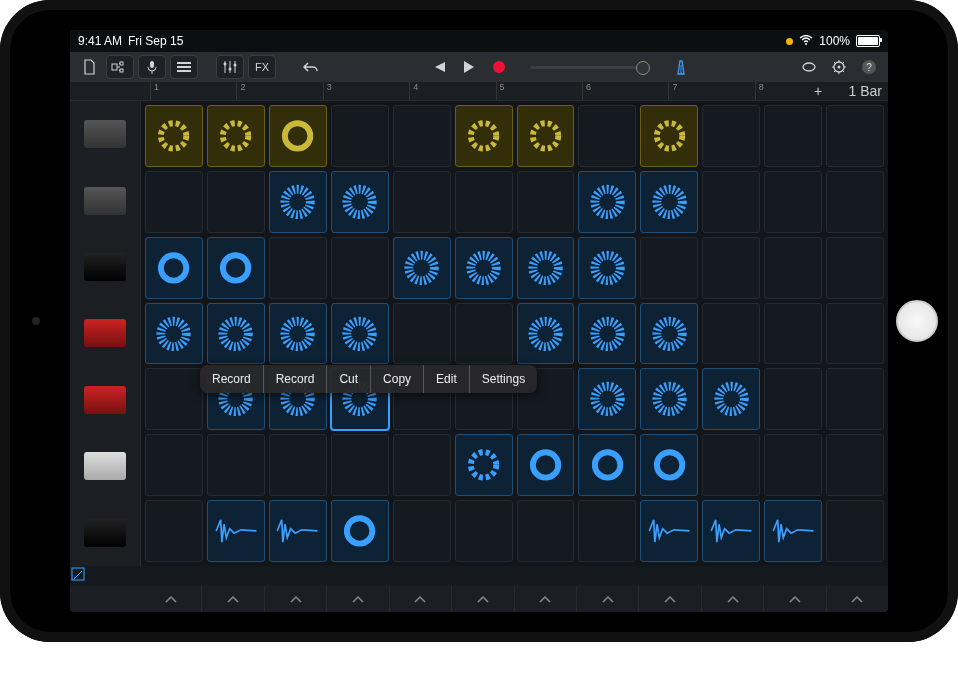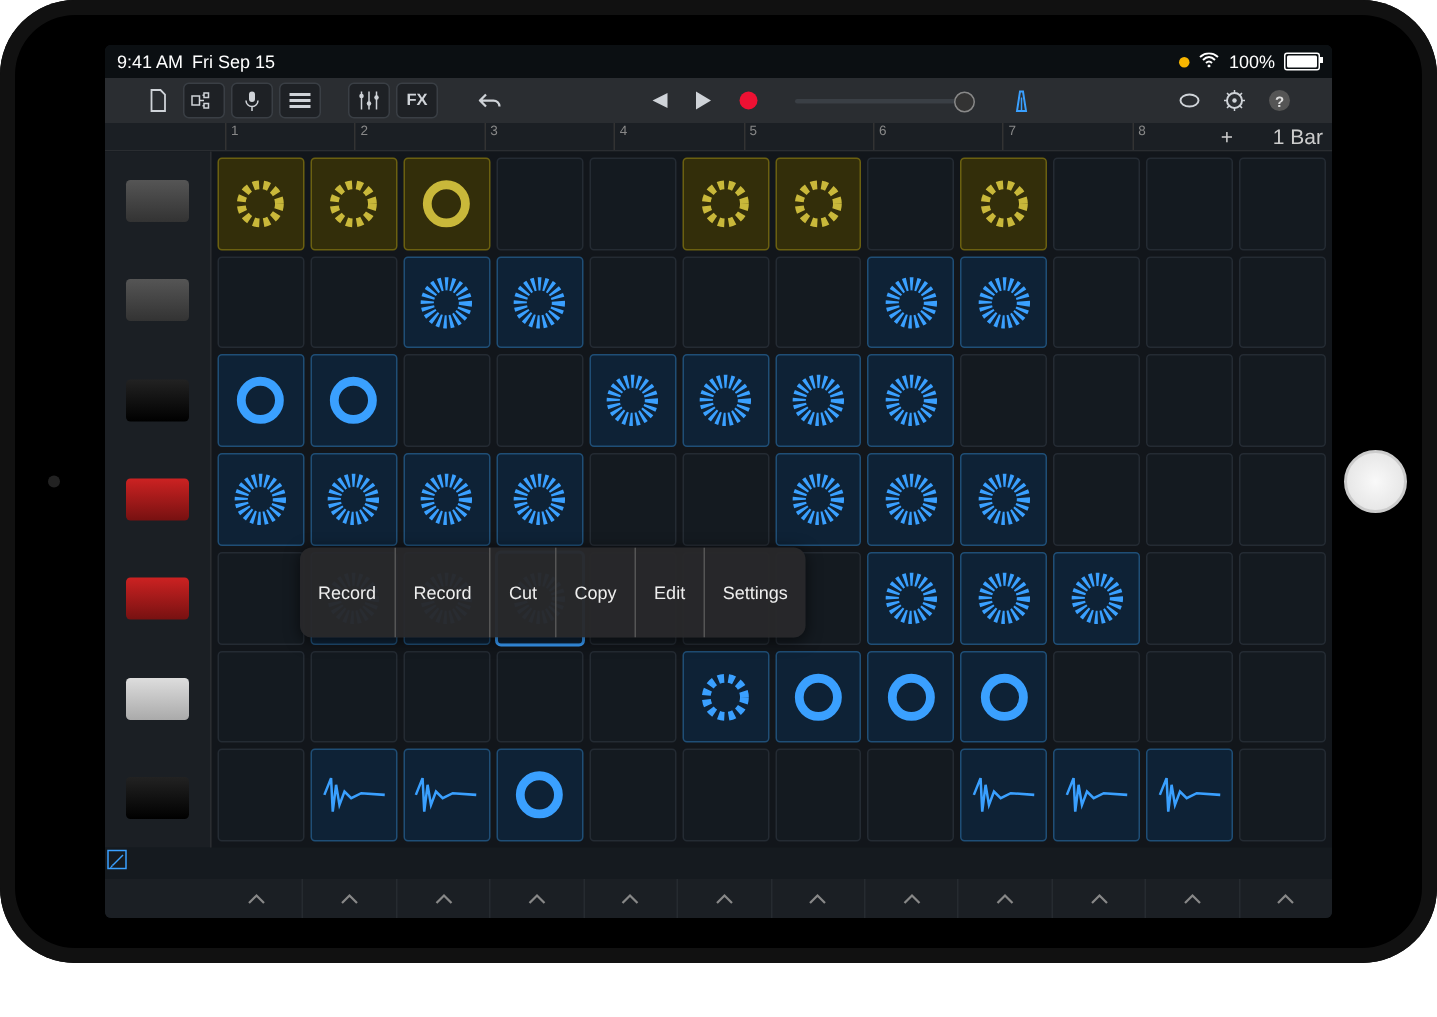--- a/index.html
+++ b/index.html
@@ -10,21 +10,21 @@
   .camera{position:absolute;left:32px;top:50%;transform:translateY(-50%);width:8px;height:8px;border-radius:50%;background:#222;}
   
   .status{height:22px;color:#fff;font-size:12px;display:flex;align-items:center;justify-content:space-between;padding:0 8px;background:#0b0f12;}
   .status .left, .status .right{display:flex;align-items:center;gap:6px;}
   .dot-y{width:7px;height:7px;border-radius:50%;background:#f7b500;}
   .wifi, .battery{display:inline-block;}
   .battery{width:22px;height:10px;border:1px solid #fff;border-radius:2px;position:relative;}
   .battery:after{content:"";position:absolute;right:-3px;top:2px;width:2px;height:4px;background:#fff;}
   .battery .fill{position:absolute;inset:1px;background:#fff;border-radius:1px;}
   
-  .toolbar{height:30px;background:#2a2d31;display:flex;align-items:center;padding:0 22px;gap:4px;color:#cfd3d8;font-weight:bold;}
+  .toolbar{height:30px;background:#2a2d31;display:flex;align-items:center;padding:0 6px;gap:4px;color:#cfd3d8;}
   .tbtn{height:22px;min-width:26px;border-radius:4px;display:flex;align-items:center;justify-content:center;font-size:11px;color:#cfd3d8;}
   .tbtn.seg{background:#1e2125;border:1px solid #3a3f45;}
   .flex-spacer{flex:1;}
   .rec-dot{width:12px;height:12px;border-radius:50%;background:#e13;}
   .vol-track{width:120px;height:3px;background:#3a3f45;border-radius:2px;position:relative;}
   .vol-thumb{position:absolute;right:0;top:-5px;width:12px;height:12px;border:1px solid #888;border-radius:50%;background:#333;}
   
   .ruler{height:18px;background:#1b1f24;border-bottom:1px solid #2a2d31;display:flex;align-items:center;padding-left:80px;color:#888;font-size:9px;position:relative;}
   .ruler .tick{position:absolute;top:0;height:18px;border-left:1px solid #333;padding-left:3px;}
   .ruler .add{position:absolute;right:58px;top:0;width:24px;height:18px;display:flex;align-items:center;justify-content:center;color:#ccc;font-size:14px;}
@@ -50,21 +50,21 @@
   .loop.thick circle.ring{stroke-width:9;stroke-dasharray:2 2;}
   .wave{width:80%;height:60%;}
   .wave path{stroke:#3aa0ff;stroke-width:1.5;fill:none;}
   
   .footer{height:26px;background:#1b1f24;display:flex;padding-left:70px;}
   .footer .cbtn{flex:1;display:flex;align-items:center;justify-content:center;color:#888;border-left:1px solid #262b30;}
   .footer .cbtn:first-child{border-left:none;}
   .footer-wrap{position:relative;}
   
   .ctx{position:absolute;display:flex;background:rgba(40,40,42,0.97);border-radius:8px;overflow:hidden;box-shadow:0 2px 10px rgba(0,0,0,0.6);z-index:10;}
-  .ctx .item{color:#eee;font-size:12px;padding:23px 12px;border-right:1px solid #555;cursor:default;}
+  .ctx .item{color:#eee;font-size:12px;padding:7px 12px;border-right:1px solid #555;cursor:default;}
   .ctx .item:last-child{border-right:none;}
   .ctx:after{content:"";position:absolute;left:172px;bottom:-6px;width:0;height:0;border-left:6px solid transparent;border-right:6px solid transparent;border-top:6px solid rgba(40,40,42,0.97);}
 </style>
 </head>
 <body>
 
 <div class="device">
   <div class="bezel"></div>
   <div class="camera"></div>
   <div class="home-btn"></div>

